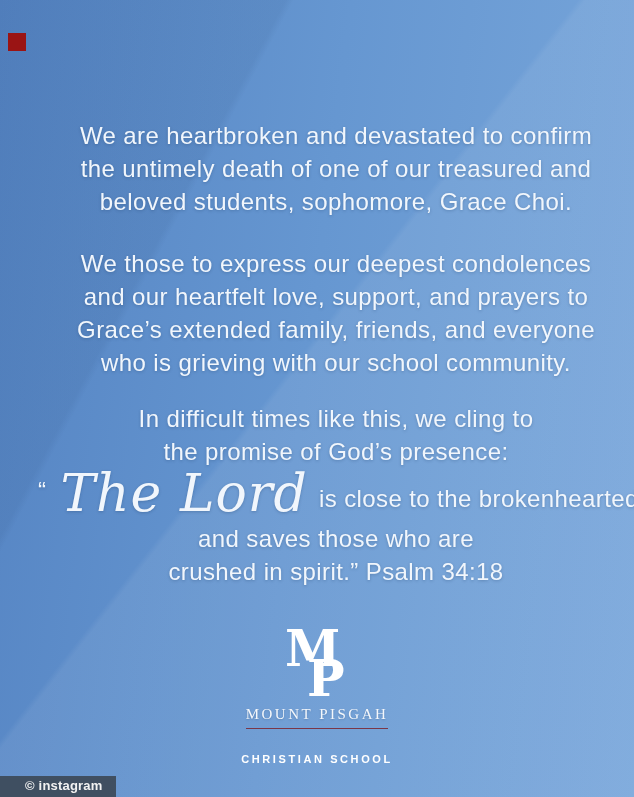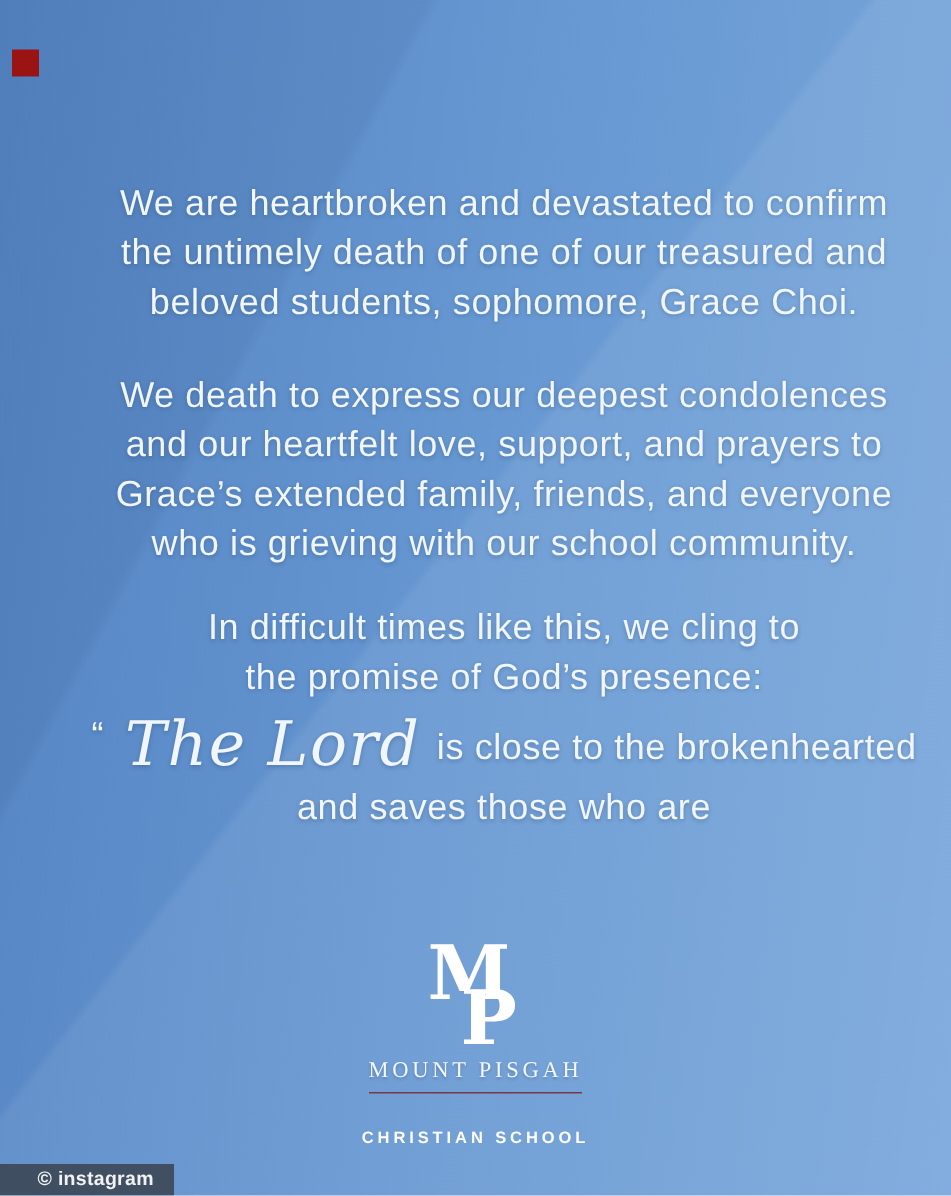--- a/index.html
+++ b/index.html
@@ -24,21 +24,21 @@
     text-shadow:0 1px 3px rgba(30,60,100,0.30);
     padding-left:38px;
   }
   .line { display:block; }
   #para3 { line-height:33px; }
   .quote-line1 { display:block; line-height:46px; white-space:nowrap; }
   .quote-open { font-size:24px; vertical-align:8px; }
   .script {
     font-family:"DejaVu Serif", serif;
     font-style:italic;
-    font-size:41px;
+    font-size:52px;
     letter-spacing:1px;
     vertical-align:-4px;
     padding:0 4px 0 2px;
     margin-left:12px;
   }
   .red-marker {
     position:absolute; left:8px; top:33px;
     width:18px; height:18px;
     background:#9a1414;
   }
@@ -85,33 +85,34 @@
 
   <div class="red-marker"></div>
 
   <div class="para" id="para1" style="top:119px;">
     <span class="line">We are heartbroken and devastated to confirm</span>
     <span class="line">the untimely death of one of our treasured and</span>
     <span class="line">beloved students, sophomore, Grace Choi.</span>
   </div>
 
   <div class="para" id="para2" style="top:247px;">
-    <span class="line">We death to express our deepest condolences</span>
+    <span class="line">We those to express our deepest condolences</span>
     <span class="line">and our heartfelt love, support, and prayers to</span>
     <span class="line">Grace’s extended family, friends, and everyone</span>
     <span class="line">who is grieving with our school community.</span>
   </div>
 
   <div class="para" id="para3" style="top:402px;">
     <span class="line">In difficult times like this, we cling to</span>
     <span class="line">the promise of God’s presence:</span>
     <span class="quote-line1">
       <span class="quote-open">“</span><span class="script">The Lord</span><span> is close to the brokenhearted</span>
     </span>
     <span class="line">and saves those who are</span>
+    <span class="line">crushed in spirit.” Psalm 34:18</span>
   </div>
 
   <div class="logo">
     <svg width="64" height="80" viewBox="0 0 64 80">
       <text x="0" y="46" font-family="DejaVu Serif, serif" font-weight="bold" font-size="50" fill="#ffffff">M</text>
       <text x="22" y="76" font-family="DejaVu Serif, serif" font-weight="bold" font-size="50" fill="#ffffff">P</text>
     </svg>
     <div class="school-name">MOUNT PISGAH</div>
     <div class="logo-divider"></div>
     <div class="school-type">CHRISTIAN SCHOOL</div>

